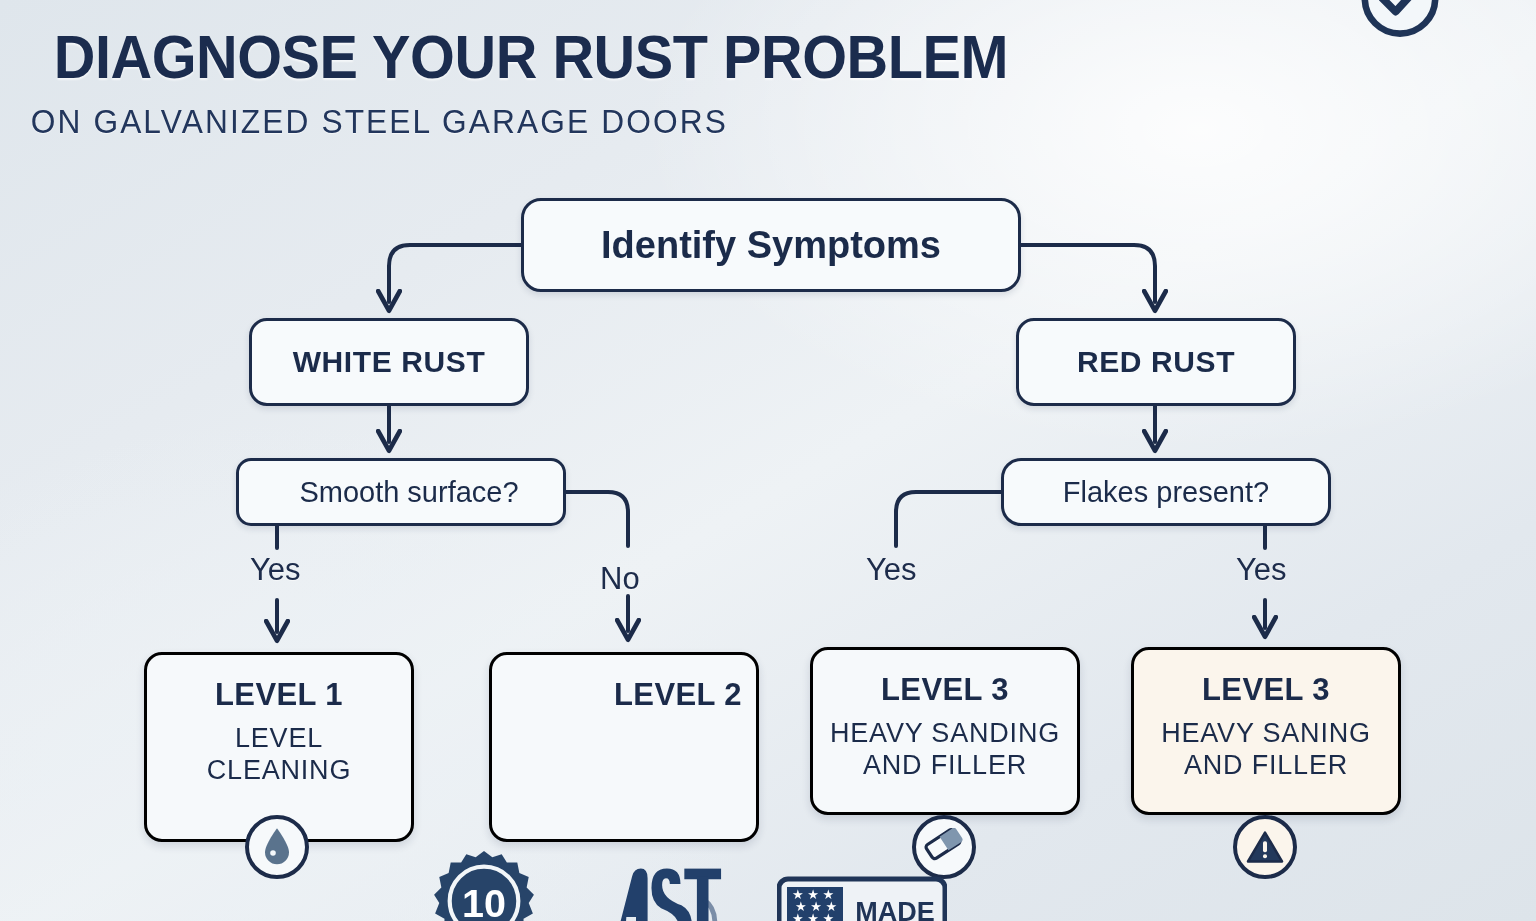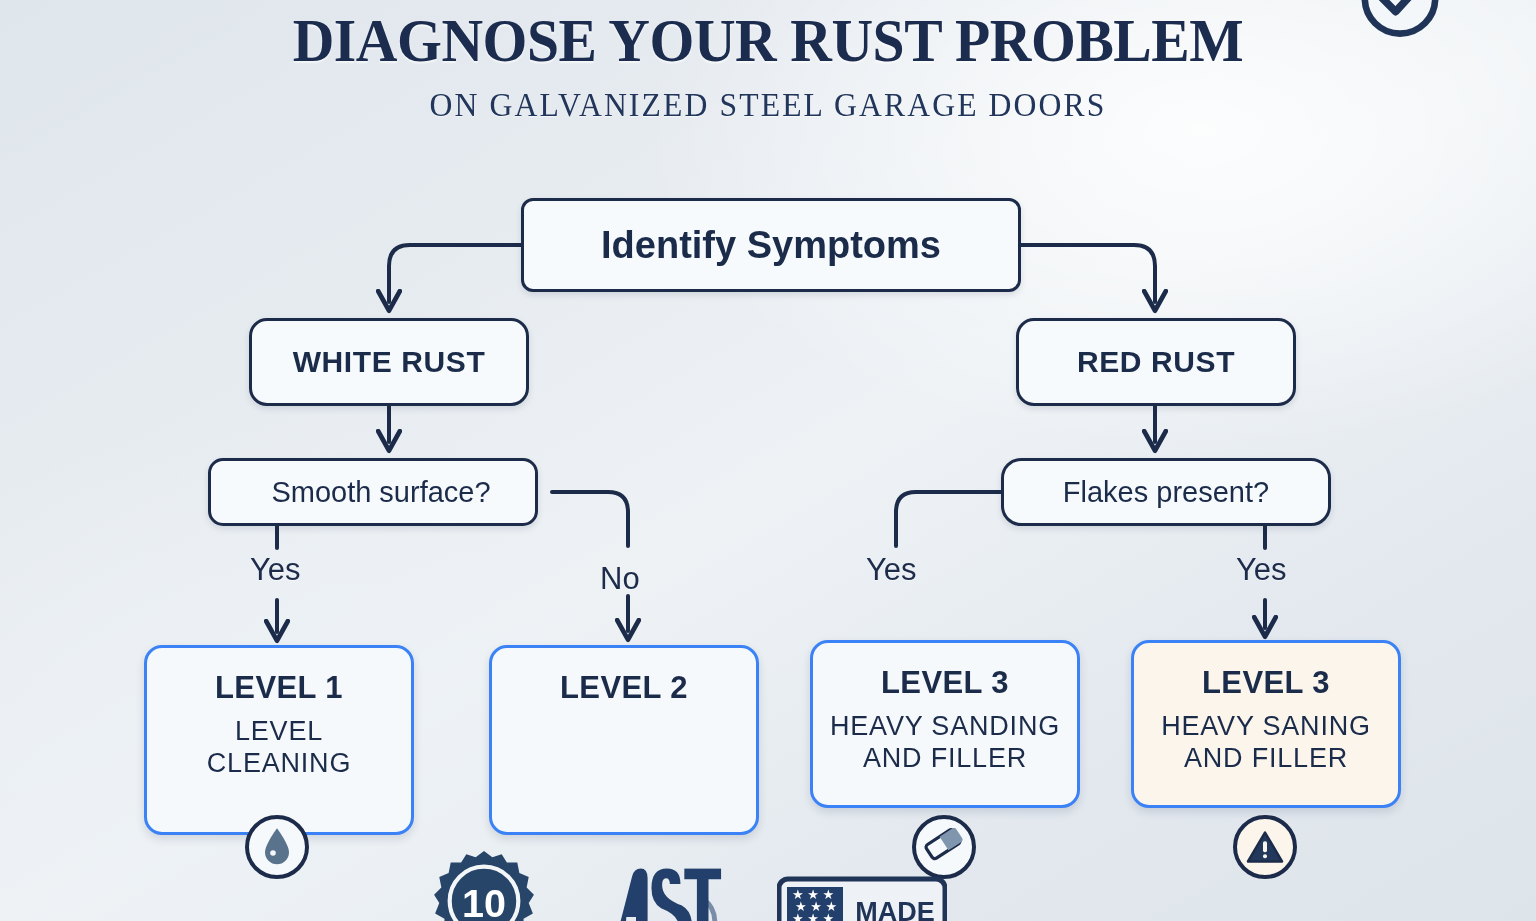--- a/index.html
+++ b/index.html
@@ -24,23 +24,22 @@
   #stage {
     position: relative;
     width: 1536px;
     height: 921px;
   }
 
   
   .header {
     position: absolute;
     top: 0; left: 0; right: 0;
-    text-align: center;
-    padding-top: 8px;
-    font-family: Liberation Serif, serif;
+    text-align: left;
+    padding-top: 24px;
   }
   .title {
     font-size: 62px;
     font-weight: 700;
     letter-spacing: -0.5px;
     color: #1b2c4e;
     line-height: 1.05;
     text-shadow: 0 2px 2px rgba(255,255,255,0.65);
     transform: scaleX(0.93);
   }
@@ -64,65 +63,66 @@
     align-items: center;
     justify-content: center;
     text-align: center;
     box-shadow: 0 3px 6px rgba(30,45,75,0.13);
     color: #1b2b4a;
   }
   .node.root {
     left: 521px; top: 198px;
     width: 500px; height: 94px;
     font-size: 38px; font-weight: 600;
-    border-radius: 12px;
+    border-radius: 20px;
   }
   .node.cat {
     width: 280px; height: 88px;
     font-size: 30px; font-weight: 700;
     letter-spacing: 0.6px;
     border-radius: 18px;
   }
   .node.cat.left  { left: 249px; top: 318px; justify-content: center; }
   .node.cat.right { left: 1016px; top: 318px; }
 
   .node.q {
     width: 330px; height: 68px;
     font-size: 29px; font-weight: 400;
     border-radius: 15px;
   }
-  .node.q.left  { left: 208px; top: 458px; padding-left: 16px; }
+  .node.q.left  { left: 236px; top: 458px; padding-left: 16px; }
   .node.q.right { left: 1001px; top: 458px; border-radius: 20px; }
 
   
   .card {
     position: absolute;
     width: 270px;
-    border: 3px solid #3b82f6;
+    border: 3px solid #000000;
     border-radius: 18px;
     background: #f6f9fb;
     box-shadow: 0 4px 8px rgba(30,45,75,0.14);
     padding: 22px 14px 20px;
     text-align: center;
     color: #1b2b4a;
+    margin-top: 7px;
   }
   .card .lvl {
     font-size: 31px;
     font-weight: 700;
     letter-spacing: 0.4px;
     margin-bottom: 10px;
   }
   .card .desc {
     font-size: 27px;
     font-weight: 500;
     letter-spacing: 0.8px;
     line-height: 1.18;
   }
   .card.c1 { left: 144px; top: 645px; height: 190px; }
-  .card.c2 { left: 489px; top: 645px; height: 190px; }
+  .card.c2 { left: 489px; top: 645px; height: 190px; text-align: right; }
   .card.c3 { left: 810px; top: 640px; height: 168px; }
   .card.c4 { left: 1131px; top: 640px; height: 168px; background: #fbf5ec; }
 
   
   .badge {
     position: absolute;
     width: 64px; height: 64px;
     border-radius: 50%;
     background: #f6f9fb;
     border: 4px solid #1c2b49;

